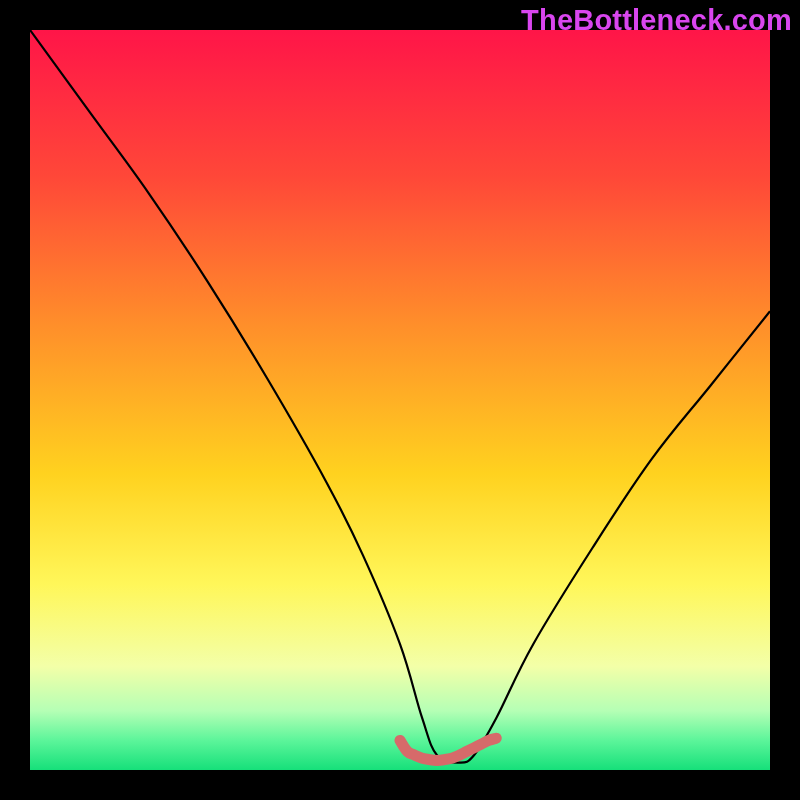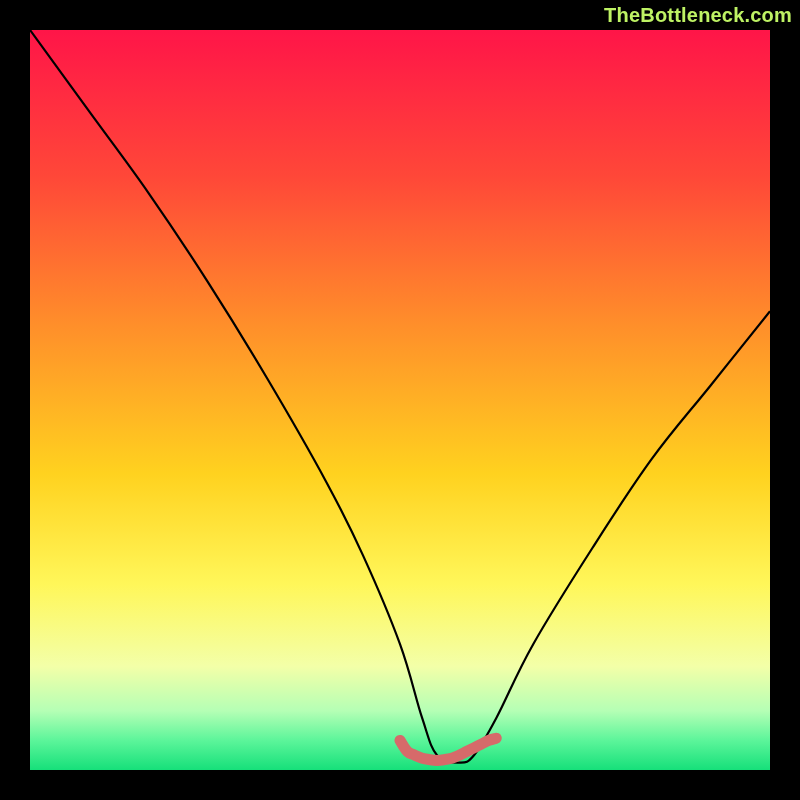--- a/index.html
+++ b/index.html
@@ -13,22 +13,22 @@
   .outer {
     position: relative;
     width: 800px;
     height: 800px;
     background: #000;
   }
   .watermark {
     position: absolute;
     top: 4px;
     right: 8px;
-    color: #bef264;
-    font-size: 20px;
+    color: #d946ef;
+    font-size: 29px;
     font-weight: 600;
     letter-spacing: 0.2px;
     user-select: none;
     margin-left: 20px;
   }
   .plot-wrap {
     position: absolute;
     left: 30px;
     top: 30px;
     width: 740px;

